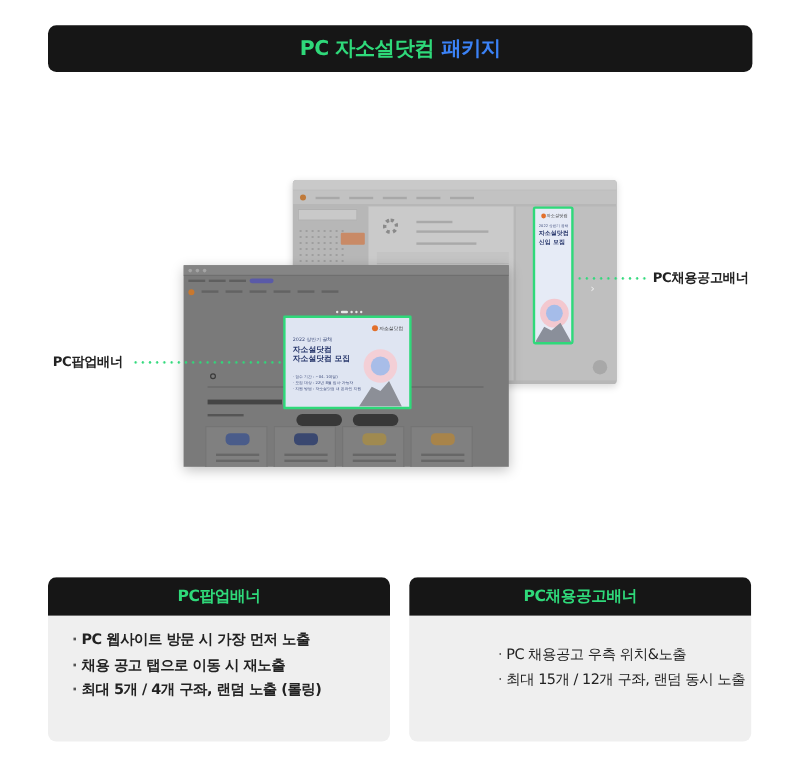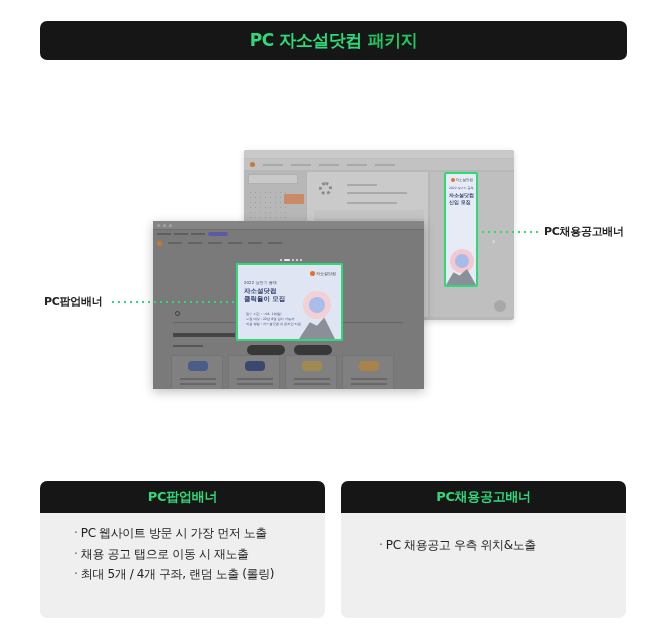--- a/index.html
+++ b/index.html
@@ -6,21 +6,21 @@
   html, body { width: 670px; height: 640px; background: #ffffff; overflow: hidden; }
   body { font-family: "DejaVu Sans", "Liberation Sans", sans-serif; position: relative; color: #222; }
 
   .title-bar {
     position: absolute; left: 40px; top: 21px; width: 587px; height: 39px;
     background: #161616; border-radius: 7px;
     display: flex; align-items: center; justify-content: center;
     font-size: 17px; font-weight: bold; letter-spacing: -0.5px;
   }
   .title-accent { color: #2fd97a; margin-right: 6px; }
-  .title-plain { color: #22c55e; }
+  .title-plain { color: #3b82f6; }
 
   
   .mock-back {
     position: absolute; left: 244px; top: 150px; width: 270px; height: 170px;
     background: #b7b7b7; border-radius: 3px; overflow: hidden;
     box-shadow: 0 2px 6px rgba(0,0,0,0.15);
   }
   .mb-topbar { height: 9px; background: #c9c9c9; border-bottom: 1px solid #bdbdbd; }
   .mb-nav { height: 11px; background: #c2c2c2; display: flex; align-items: center; padding-left: 6px; gap: 8px; }
   .mb-logo-dot { width: 5px; height: 5px; border-radius: 50%; background: #c07a3a; }
@@ -211,44 +211,45 @@
 </div>
 
 <div class="popup">
   <div class="pp-logo">
       <i></i>
       <span>자소설닷컴</span>
     </div>
   <div class="pp-sub">2022 상반기 공채</div>
   <div class="pp-title">
     <div>자소설닷컴</div>
-    <div>클릭율이 모집</div>
+    <div>자소설닷컴 모집</div>
   </div>
   <div class="pp-list">
     <div>· 접수 기간 : ~04. 10(일)</div>
     <div>· 모집 대상 : 22년 8월 입사 가능자</div>
     <div>· 지원 방법 : 자소설닷컴 내 온라인 지원</div>
   </div>
   <div class="pp-circle"></div>
   <div class="pp-circle2"></div>
   <div class="pp-rock"></div>
 </div>
 
 <div class="callout" style="left:44px;top:294px;">PC팝업배너</div>
 <div class="dots-line" style="left:110px;top:301px;width:126px;"></div>
 <div class="dots-line" style="left:480px;top:231px;width:60px;"></div>
 <div class="callout" style="left:544px;top:224px;">PC채용공고배너</div>
 
 <div class="info-card" style="left:40px;">
   <div class="info-head">PC팝업배너</div>
-  <ul class="info-list" style="padding:10px 0 0 34px;">
+  <ul class="info-list" style="padding:10px 0 0 20px;font-weight:bold;">
     <li>PC 웹사이트 방문 시 가장 먼저 노출</li>
     <li>채용 공고 탭으로 이동 시 재노출</li>
     <li>최대 5개 / 4개 구좌, 랜덤 노출 (롤링)</li>
   </ul>
 </div>
 
 <div class="info-card" style="left:341px;">
   <div class="info-head">PC채용공고배너</div>
-  <ul class="info-list" style="padding:22px 0 0 38px;">
+  <ul class="info-list" style="padding:22px 0 0 38px;margin-left:36px;">
     <li>PC 채용공고 우측 위치&amp;노출</li>
+    <li>최대 15개 / 12개 구좌, 랜덤 동시 노출</li>
   </ul>
 </div>
 
 </body></html>

